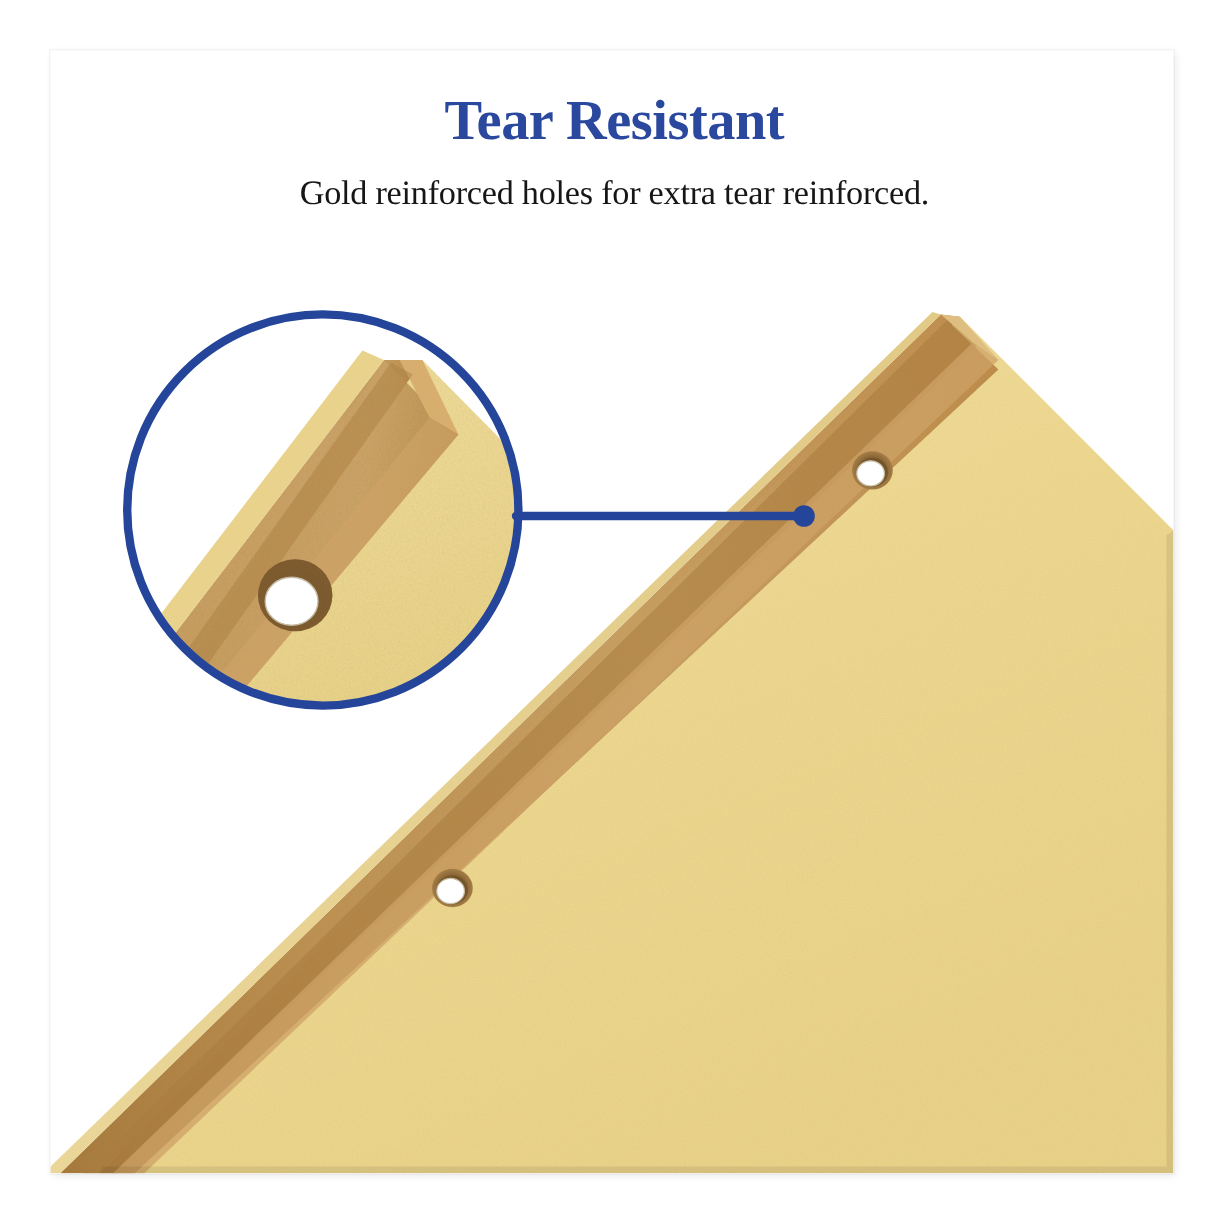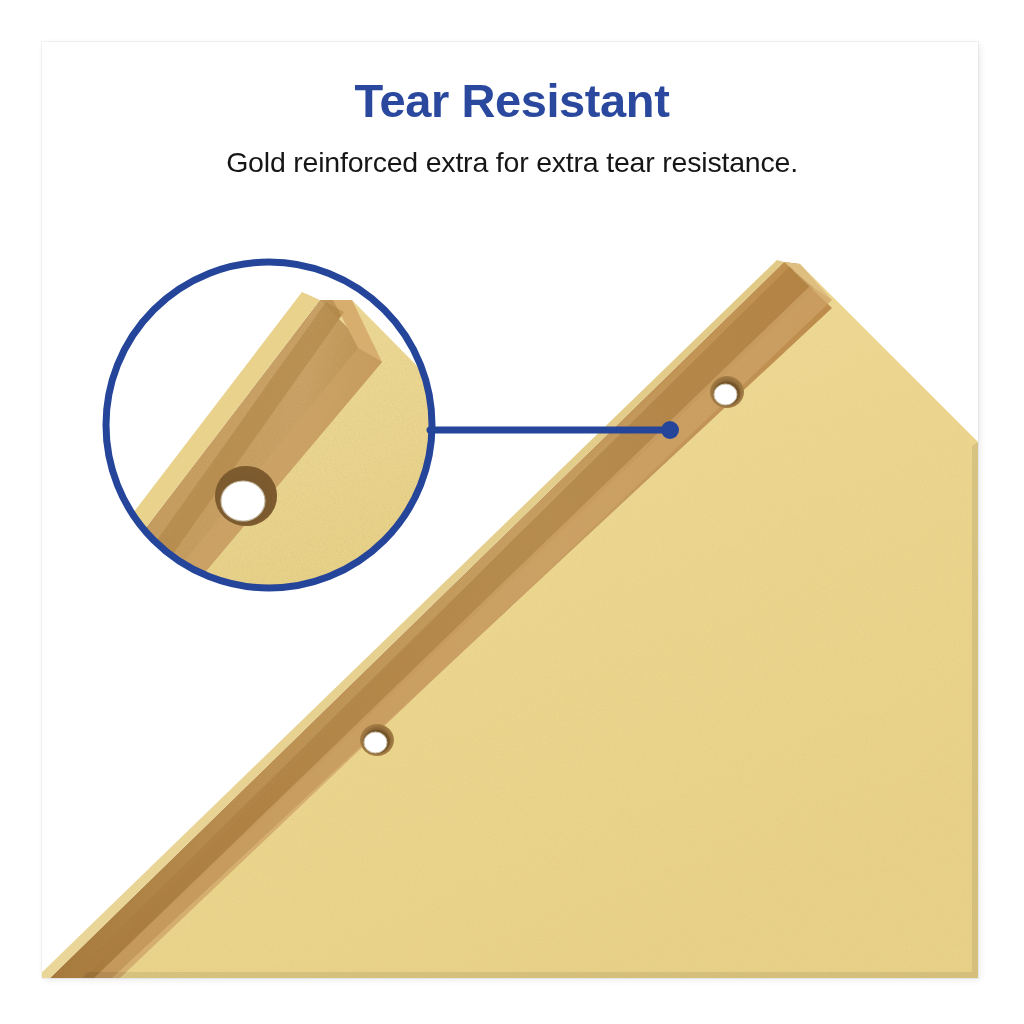--- a/index.html
+++ b/index.html
@@ -7,21 +7,21 @@
     margin: 0;
     padding: 0;
     background: #ffffff;
   }
   #page {
     position: relative;
     width: 1024px;
     height: 1024px;
     background: #ffffff;
     overflow: hidden;
-    font-family: Liberation Sans, sans-serif;
+    font-family: Liberation Serif, serif;
   }
 
   
   .card-frame {
     position: absolute;
     left: 42px;
     top: 42px;
     width: 936px;
     height: 936px;
     background: #ffffff;
@@ -217,15 +217,15 @@
       </g>
     </g>
 
     <line x1="430" y1="430" x2="664" y2="430" stroke="#25459B" stroke-width="7" stroke-linecap="round"></line>
     <circle cx="670" cy="430" r="9" fill="#25459B"></circle>
 
     <circle cx="269" cy="425" r="163" fill="none" stroke="#25459B" stroke-width="7"></circle>
   </svg>
 
   <div class="headline">Tear Resistant</div>
-  <div class="subhead">Gold reinforced extra for extra tear resistance.</div>
+  <div class="subhead">Gold reinforced holes for extra tear reinforced.</div>
 
 </div>
 
 </body></html>

